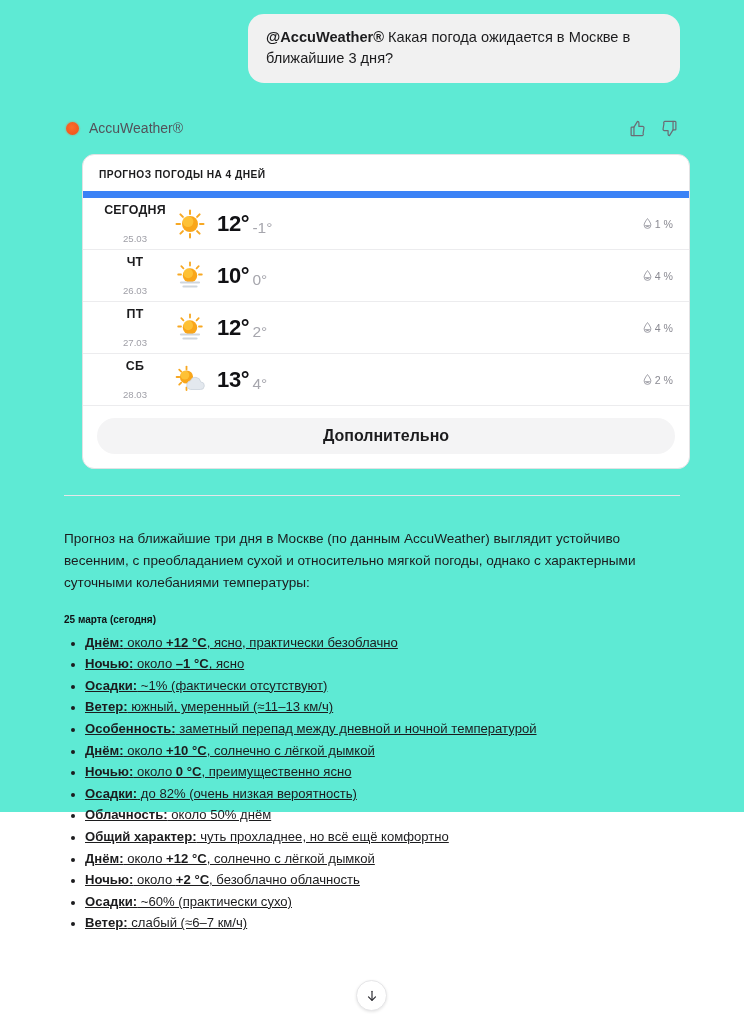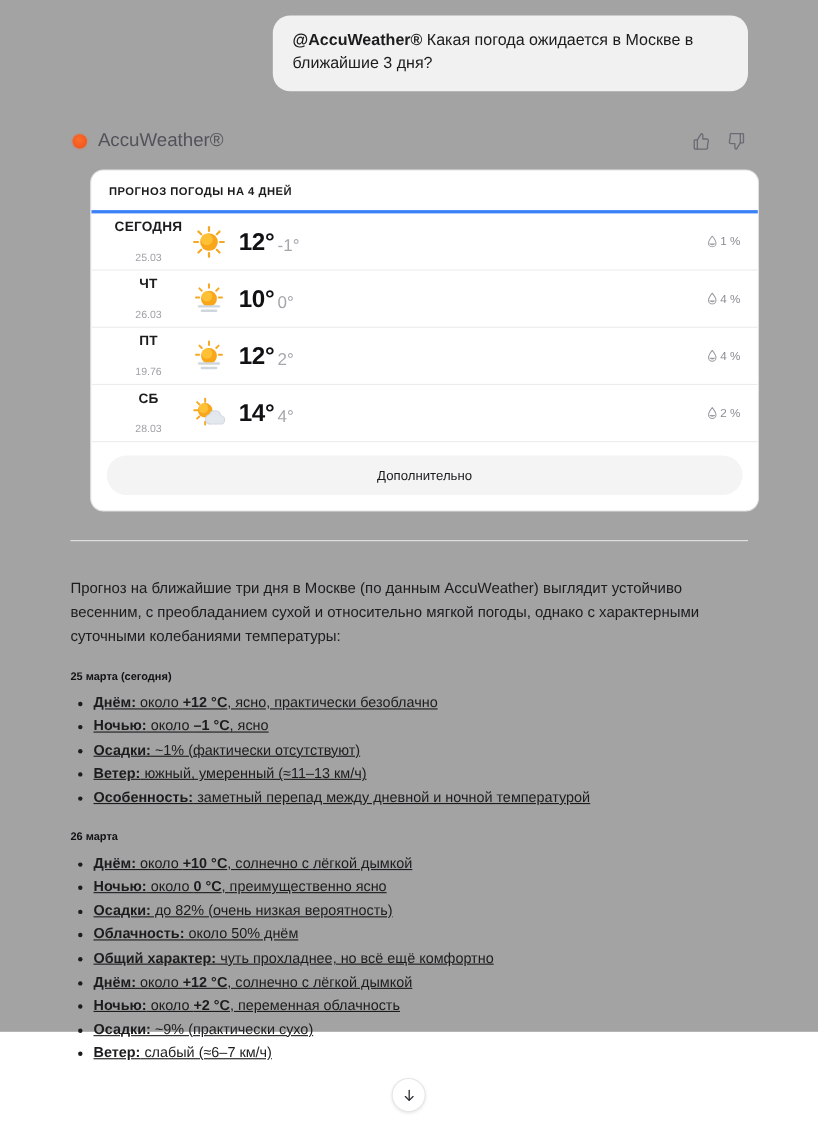--- a/index.html
+++ b/index.html
@@ -4,21 +4,21 @@
 <style>
   * { box-sizing: border-box; }
   html, body {
     margin: 0; padding: 0;
     width: 744px; height: 1023px;
     background: #ffffff;
     font-family: "Liberation Sans", sans-serif;
     color: #1c1c1e;
     overflow: hidden;
   }
-  .page { position: relative; width: 744px; height: 938px; background:#a3a3a3; }
+  .page { position: relative; width: 744px; height: 812px; background:#5eead4; }
 
   
   .user-row { display: flex; justify-content: flex-end; padding: 14px 64px 0 0; }
   .user-bubble {
     background: #f1f1f1;
     border-radius: 16px;
     padding: 13px 18px 14px 18px;
     max-width: 432px;
     font-size: 14.6px;
     line-height: 21px;
@@ -34,40 +34,40 @@
   }
   .aw-logo {
     width: 13px; height: 13px; border-radius: 50%;
     background: radial-gradient(circle at 45% 40%, #ff7a33 0%, #f4571d 70%, #e8490f 100%);
     position: relative; flex: 0 0 auto;
   }
   .aw-logo::before{
     content:""; position:absolute; inset:-2px; border-radius:50%;
     background: radial-gradient(circle, rgba(244,87,29,.35) 40%, rgba(244,87,29,0) 72%);
   }
-  .aw-name { margin-left: 10px; font-size: 17px; color: #52525a; }
+  .aw-name { margin-left: 10px; font-size: 14px; color: #52525a; }
   .head-spacer { flex: 1 1 auto; }
   .rate-btn { width: 22px; height: 22px; margin-left: 10px; color:#6b6b73; display:flex; align-items:center; justify-content:center; }
   .rate-btn svg { width: 17px; height: 17px; display:block; }
 
   
   .widget {
     margin: 11px 54px 0 82px;
     border: 1px solid #e2e2e4;
     border-radius: 12px;
     background: #fff;
     overflow: hidden;
   }
   .widget-title {
     padding: 14px 16px 11px 16px;
     font-size: 10.2px;
     font-weight: bold;
     letter-spacing: .45px;
     color: #1c1c1e;
-    border-bottom: 3px solid #3b82f6;
+    border-bottom: 7px solid #3b82f6;
   }
   .wrow {
     display: flex; align-items: center;
     height: 52px;
     padding: 0 16px 0 16px;
     border-bottom: 1px solid #ececee;
   }
   .wrow:last-of-type { border-bottom: 1px solid #ececee; }
   .wday { width: 72px; text-align: center; flex: 0 0 auto; }
   .wday-name { font-size: 12.4px; font-weight: bold; letter-spacing:.2px; color:#1c1c1e; line-height: 13px; }
@@ -80,22 +80,22 @@
   .wspacer { flex: 1 1 auto; }
   .wprec { display: flex; align-items: center; color: #8a8a92; font-size: 10.6px; flex: 0 0 auto; }
   .wprec svg { width: 9px; height: 11px; margin-right: 3px; display:block; }
 
   .widget-foot { padding: 12px 14px 14px 14px; }
   .more-btn {
     display: flex; align-items: center; justify-content: center;
     height: 36px;
     border-radius: 18px;
     background: #f4f4f5;
-    font-size: 12px;
-    font-weight: normal;
+    font-size: 16px;
+    font-weight: bold;
     color: #1c1c1e;
     border: none; width: 100%;
     font-family: "Liberation Sans", sans-serif;
     cursor: pointer;
   }
 
   
   .divider { margin: 26px 64px 0 64px; height: 1px; background: #e6e6e8; }
 
   
@@ -218,21 +218,21 @@
             <path d="M5 .6C5 .6 1 5.6 1 8.3a4 4 0 0 0 8 0C9 5.6 5 .6 5 .6z" fill="none" stroke="#9a9aa2" stroke-width="1.1"></path>
             <path d="M1.6 8.6h6.8a4 4 0 0 1-6.8 0z" fill="#9a9aa2"></path>
           </svg>
         <span>4 %</span>
       </div>
     </div>
 
     <div class="wrow">
       <div class="wday">
         <div class="wday-name">ПТ</div>
-        <div class="wday-date">19.76</div>
+        <div class="wday-date">27.03</div>
       </div>
       <div class="wicon">
         <svg viewBox="0 0 34 34">
           <g stroke="#f7a823" stroke-width="1.8" stroke-linecap="round">
             <line x1="17" y1="3.5" x2="17" y2="6.6"></line>
             <line x1="5.2" y1="15.5" x2="8" y2="15.5"></line>
               <line x1="26" y1="15.5" x2="28.8" y2="15.5"></line>
             <line x1="8.3" y1="7.2" x2="10.4" y2="9.3"></line>
               <line x1="23.6" y1="9.3" x2="25.7" y2="7.2"></line>
           </g>
@@ -271,21 +271,21 @@
             <line x1="6.2" y1="6.6" x2="8.2" y2="8.6"></line>
             <line x1="6.2" y1="21.6" x2="8.2" y2="19.6"></line>
             <line x1="13.5" y1="24.5" x2="13.5" y2="27"></line>
           </g>
           <circle cx="13.5" cy="14" r="6.6" fill="#f9a61a"></circle>
           <circle cx="11.9" cy="12.1" r="4.4" fill="#ffc93f" opacity=".75"></circle>
           <path d="M19 26.5h8.3a3.8 3.8 0 0 0 .4-7.6 5.3 5.3 0 0 0-10.2-1.1 4.4 4.4 0 0 0 1.5 8.7z" fill="#e3e8ee" stroke="#d2d9e1" stroke-width="1"></path>
         </svg>
       </div>
       <div class="wtemp">
-        <span class="thi">14°</span>
+        <span class="thi">13°</span>
         <span class="tlo">4°</span>
       </div>
       <div class="wspacer"></div>
       <div class="wprec">
         <svg viewBox="0 0 10 13">
             <path d="M5 .6C5 .6 1 5.6 1 8.3a4 4 0 0 0 8 0C9 5.6 5 .6 5 .6z" fill="none" stroke="#9a9aa2" stroke-width="1.1"></path>
             <path d="M1.6 8.6h6.8a4 4 0 0 1-6.8 0z" fill="#9a9aa2"></path>
           </svg>
         <span>2 %</span>
       </div>
@@ -303,33 +303,32 @@
 
     <h3 class="sec">25 марта (сегодня)</h3>
     <ul class="bullets">
       <li><span class="b">Днём:</span><span> около </span><span class="b">+12 °C</span><span>, ясно, практически безоблачно</span></li>
       <li><span class="b">Ночью:</span><span> около </span><span class="b">–1 °C</span><span>, ясно</span></li>
       <li><span class="b">Осадки:</span><span> ~1% (фактически отсутствуют)</span><span class="b"></span><span></span></li>
       <li><span class="b">Ветер:</span><span> южный, умеренный (≈11–13 км/ч)</span><span class="b"></span><span></span></li>
       <li><span class="b">Особенность:</span><span> заметный перепад между дневной и ночной температурой</span><span class="b"></span><span></span></li>
     </ul>
 
-    <h3 class="sec">26 марта</h3>
     <ul class="bullets">
       <li><span class="b">Днём:</span><span> около </span><span class="b">+10 °C</span><span>, солнечно с лёгкой дымкой</span></li>
       <li><span class="b">Ночью:</span><span> около </span><span class="b">0 °C</span><span>, преимущественно ясно</span></li>
       <li><span class="b">Осадки:</span><span> до 82% (очень низкая вероятность)</span><span class="b"></span><span></span></li>
       <li><span class="b">Облачность:</span><span> около 50% днём</span><span class="b"></span><span></span></li>
       <li><span class="b">Общий характер:</span><span> чуть прохладнее, но всё ещё комфортно</span><span class="b"></span><span></span></li>
     </ul>
 
     <ul class="bullets">
       <li><span class="b">Днём:</span><span> около </span><span class="b">+12 °C</span><span>, солнечно с лёгкой дымкой</span></li>
-      <li><span class="b">Ночью:</span><span> около </span><span class="b">+2 °C</span><span>, переменная облачность</span></li>
-      <li><span class="b">Осадки:</span><span> ~9% (практически сухо)</span><span class="b"></span><span></span></li>
+      <li><span class="b">Ночью:</span><span> около </span><span class="b">+2 °C</span><span>, безоблачно облачность</span></li>
+      <li><span class="b">Осадки:</span><span> ~60% (практически сухо)</span><span class="b"></span><span></span></li>
       <li><span class="b">Ветер:</span><span> слабый (≈6–7 км/ч)</span><span class="b"></span><span></span></li>
 
     </ul>
   </div>
 
   <div class="scroll-fab">
     <svg viewBox="0 0 24 24" fill="none" stroke="currentColor" stroke-width="2" stroke-linecap="round" stroke-linejoin="round">
       <line x1="12" y1="4" x2="12" y2="19"></line>
         <polyline points="6,13.5 12,19.5 18,13.5"></polyline>
     </svg>

